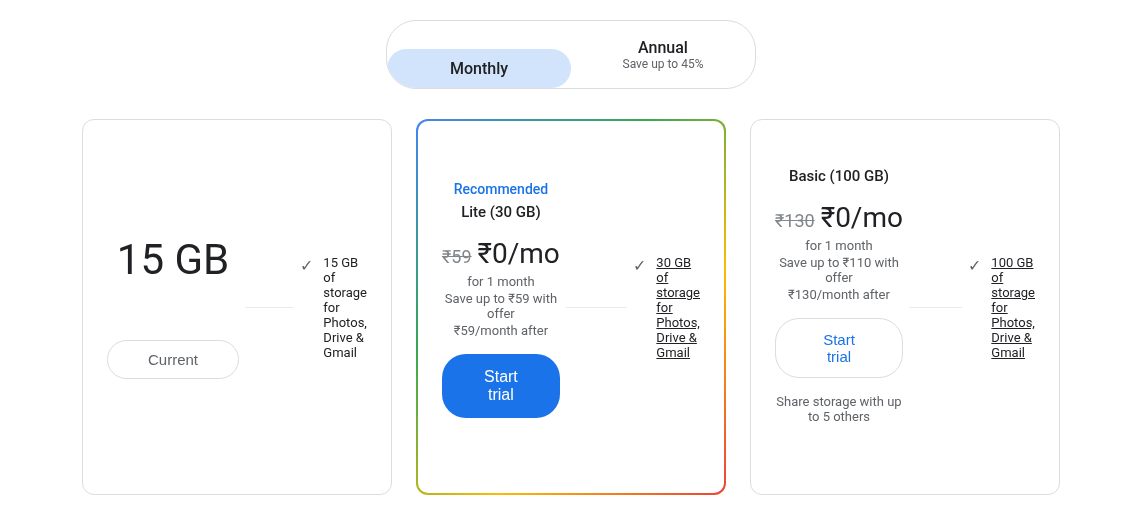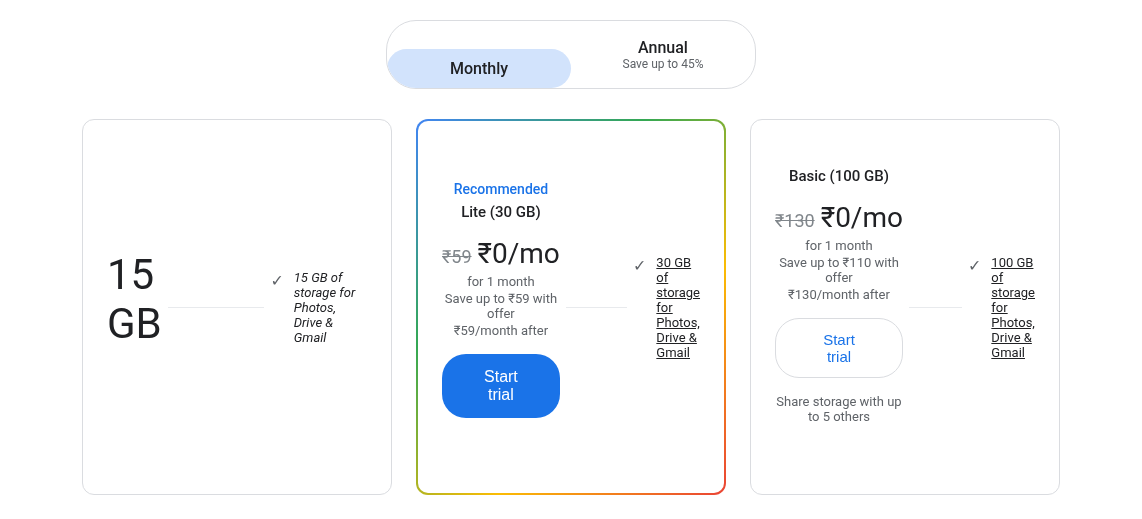--- a/index.html
+++ b/index.html
@@ -215,21 +215,20 @@
     .feature-text {
       text-decoration: underline;
       color: #202124;
       font-size: 13px;
       text-align: left;
     }
     .feature-text-plain {
       color: #202124;
       font-size: 13px;
       text-align: left;
-      font-style: italic;
     }
 
     .card-top {
       display: flex;
       flex-direction: column;
       align-items: center;
       flex-grow: 1;
     }
   </style>
 </head>
@@ -243,20 +242,21 @@
     <span class="toggle-label">Annual</span>
     <span class="toggle-sublabel">Save up to 45%</span>
   </div>
 </div>
 
 <div class="cards-container">
 
   <div class="plan-card">
     <div class="card-top">
       <div class="storage-display">15 GB</div>
+      <button class="btn-current">Current</button>
     </div>
     <hr class="divider">
     <div class="feature-item">
       <span class="check-icon">✓</span>
       <span class="feature-text-plain">15 GB of storage for Photos, Drive &amp; Gmail</span>
     </div>
   </div>
 
   <div class="plan-card recommended">
     <div class="card-top">

